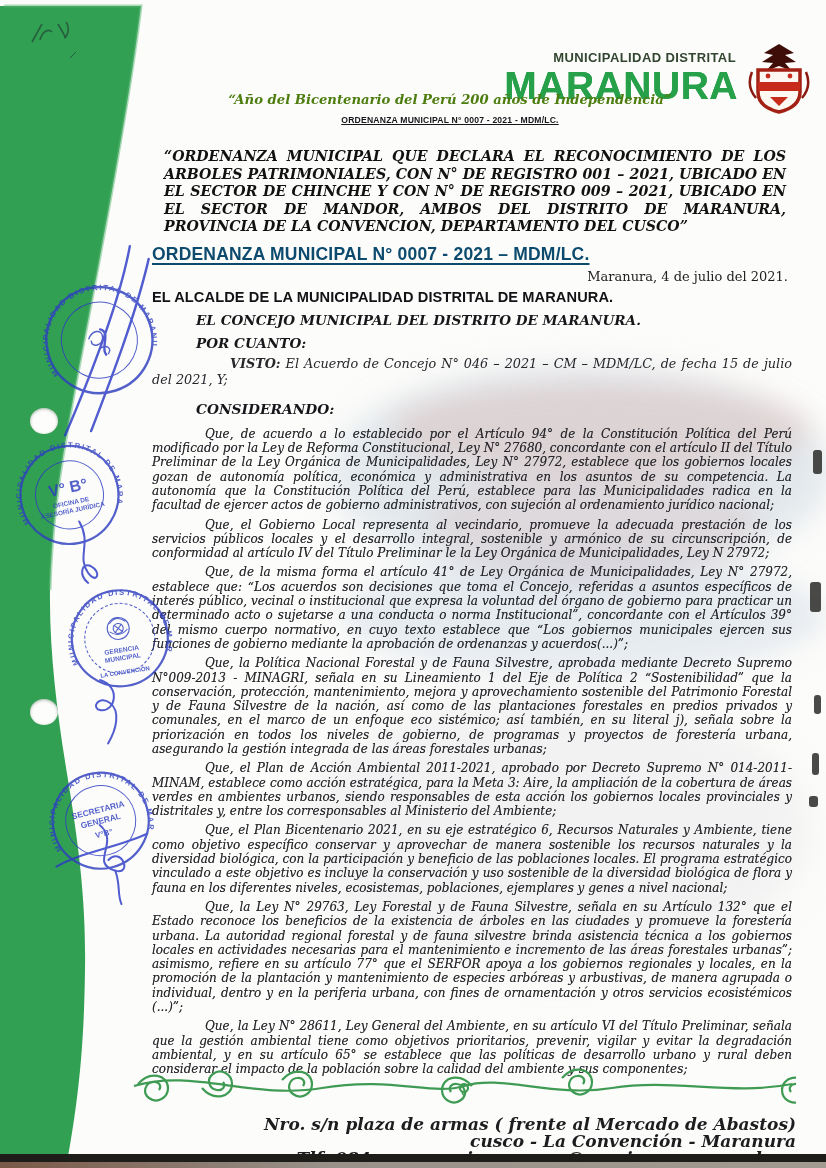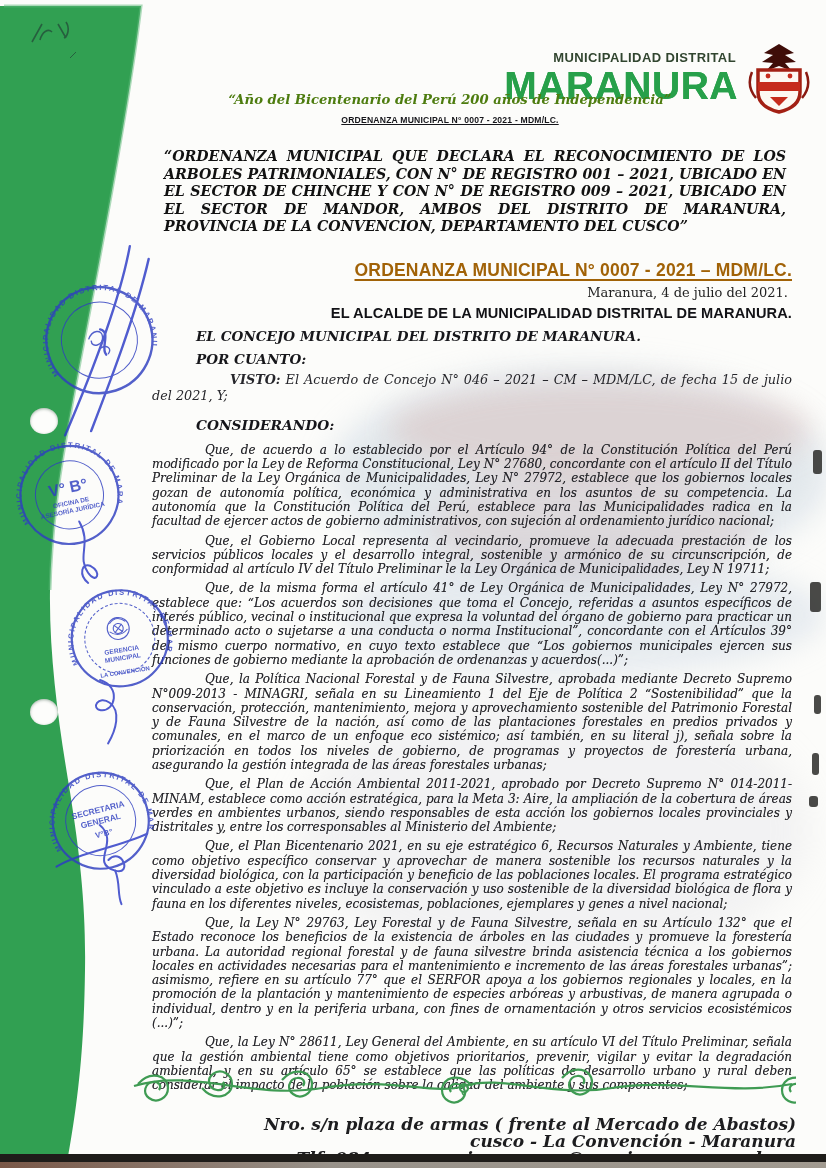--- a/index.html
+++ b/index.html
@@ -25,26 +25,26 @@
   
   .quote{left:150px;top:92px;width:600px;text-align:center;font-style:italic;font-weight:bold;
          font-size:13.2px;color:#4d7c0f;}
   .subline{left:150px;top:115px;width:600px;text-align:center;
            font-family:"Liberation Sans",sans-serif;font-weight:bold;font-size:8.6px;
            letter-spacing:.2px;color:#15151a;text-decoration:underline;}
   
   #main-col{left:152px;top:140px;width:640px;}
   #title-block{margin:8px 0 0 12px;width:622px;text-align:justify;font-weight:bold;font-style:italic;
                font-size:14.2px;line-height:17.6px;color:#111;}
-  #heading{margin-top:24px;text-align:right;font-family:"Liberation Sans",sans-serif;font-weight:bold;
-           font-size:17.5px;letter-spacing:.2px;color:#a16207;text-decoration:underline;
+  #heading{margin-top:8px;text-align:left;font-family:"Liberation Sans",sans-serif;font-weight:bold;
+           font-size:17.5px;letter-spacing:.2px;color:#0c4a6e;text-decoration:underline;
            text-decoration-thickness:2px;text-underline-offset:3px;}
   #date-line{margin-top:4px;text-align:right;font-size:13px;color:#222;padding-right:4px;}
   #alcalde{margin-top:5px;font-family:"Liberation Sans",sans-serif;font-weight:bold;font-size:14.6px;
-           color:#121216;letter-spacing:.1px;text-align:right;}
+           color:#121216;letter-spacing:.1px;}
   .mid{margin:7px 0 0 44px;font-weight:bold;font-style:italic;font-size:13.6px;color:#17171b;}
   #visto{margin-top:5px;text-align:justify;font-style:italic;font-size:12.8px;line-height:16px;text-indent:78px;}
   #visto b{font-style:italic;}
   #considerando{margin:9px 0 10px 44px;font-weight:bold;font-style:italic;font-size:13.8px;color:#15151a;}
   .cons{margin:5px 0 0 0;text-align:justify;font-style:italic;font-size:12px;line-height:14.3px;
         text-indent:53px;color:#26262b;text-shadow:0 0 .4px rgba(40,40,45,.55);}
   
   .stamp{position:absolute;overflow:visible;opacity:.82;}
   .stamp text{fill:#2e3ec0;}
   .rtxt{font-family:"Liberation Sans",sans-serif;font-size:7.6px;letter-spacing:1.6px;font-weight:bold;}
@@ -107,21 +107,21 @@
   <div id="main-col" class="abs">
     <p id="title-block">“ORDENANZA MUNICIPAL QUE DECLARA EL RECONOCIMIENTO DE LOS ARBOLES PATRIMONIALES, CON N° DE REGISTRO 001 – 2021, UBICADO EN EL SECTOR DE CHINCHE Y CON N° DE REGISTRO 009 – 2021, UBICADO EN EL SECTOR DE MANDOR, AMBOS DEL DISTRITO DE MARANURA, PROVINCIA DE LA CONVENCION, DEPARTAMENTO DEL CUSCO”</p>
     <div id="heading">ORDENANZA MUNICIPAL N° 0007 - 2021 – MDM/LC.</div>
     <div id="date-line">Maranura, 4 de julio del 2021.</div>
     <div id="alcalde">EL ALCALDE DE LA MUNICIPALIDAD DISTRITAL DE MARANURA.</div>
     <div class="mid">EL CONCEJO MUNICIPAL DEL DISTRITO DE MARANURA.</div>
     <div class="mid">POR CUANTO:</div>
     <p id="visto"><b>VISTO:</b><span> El Acuerdo de Concejo N° 046 – 2021 – CM – MDM/LC, de fecha 15 de julio del 2021, Y;</span></p>
     <div id="considerando">CONSIDERANDO:</div>
     <p class="cons">Que, de acuerdo a lo establecido por el Artículo 94° de la Constitución Política del Perú modificado por la Ley de Reforma Constitucional, Ley N° 27680, concordante con el artículo II del Título Preliminar de la Ley Orgánica de Municipalidades, Ley N° 27972, establece que los gobiernos locales gozan de autonomía política, económica y administrativa en los asuntos de su competencia. La autonomía que la Constitución Política del Perú, establece para las Municipalidades radica en la facultad de ejercer actos de gobierno administrativos, con sujeción al ordenamiento jurídico nacional;</p>
-    <p class="cons">Que, el Gobierno Local representa al vecindario, promueve la adecuada prestación de los servicios públicos locales y el desarrollo integral, sostenible y armónico de su circunscripción, de conformidad al artículo IV del Título Preliminar le la Ley Orgánica de Municipalidades, Ley N 19711;</p>
+    <p class="cons">Que, el Gobierno Local representa al vecindario, promueve la adecuada prestación de los servicios públicos locales y el desarrollo integral, sostenible y armónico de su circunscripción, de conformidad al artículo IV del Título Preliminar le la Ley Orgánica de Municipalidades, Ley N 27972;</p>
     <p class="cons">Que, de la misma forma el artículo 41° de Ley Orgánica de Municipalidades, Ley N° 27972, establece que: “Los acuerdos son decisiones que toma el Concejo, referidas a asuntos específicos de interés público, vecinal o institucional que expresa la voluntad del órgano de gobierno para practicar un determinado acto o sujetarse a una conducta o norma Institucional”, concordante con el Artículos 39° del mismo cuerpo normativo, en cuyo texto establece que “Los gobiernos municipales ejercen sus funciones de gobierno mediante la aprobación de ordenanzas y acuerdos(...)”;</p>
     <p class="cons">Que, la Política Nacional Forestal y de Fauna Silvestre, aprobada mediante Decreto Supremo N°009-2013 - MINAGRI, señala en su Lineamiento 1 del Eje de Política 2 “Sostenibilidad” que la conservación, protección, mantenimiento, mejora y aprovechamiento sostenible del Patrimonio Forestal y de Fauna Silvestre de la nación, así como de las plantaciones forestales en predios privados y comunales, en el marco de un enfoque eco sistémico; así también, en su literal j), señala sobre la priorización en todos los niveles de gobierno, de programas y proyectos de forestería urbana, asegurando la gestión integrada de las áreas forestales urbanas;</p>
     <p class="cons">Que, el Plan de Acción Ambiental 2011-2021, aprobado por Decreto Supremo N° 014-2011-MINAM, establece como acción estratégica, para la Meta 3: Aire, la ampliación de la cobertura de áreas verdes en ambientes urbanos, siendo responsables de esta acción los gobiernos locales provinciales y distritales y, entre los corresponsables al Ministerio del Ambiente;</p>
     <p class="cons">Que, el Plan Bicentenario 2021, en su eje estratégico 6, Recursos Naturales y Ambiente, tiene como objetivo específico conservar y aprovechar de manera sostenible los recursos naturales y la diversidad biológica, con la participación y beneficio de las poblaciones locales. El programa estratégico vinculado a este objetivo es incluye la conservación y uso sostenible de la diversidad biológica de flora y fauna en los diferentes niveles, ecosistemas, poblaciones, ejemplares y genes a nivel nacional;</p>
     <p class="cons">Que, la Ley N° 29763, Ley Forestal y de Fauna Silvestre, señala en su Artículo 132° que el Estado reconoce los beneficios de la existencia de árboles en las ciudades y promueve la forestería urbana. La autoridad regional forestal y de fauna silvestre brinda asistencia técnica a los gobiernos locales en actividades necesarias para el mantenimiento e incremento de las áreas forestales urbanas”; asimismo, refiere en su artículo 77° que el SERFOR apoya a los gobiernos regionales y locales, en la promoción de la plantación y mantenimiento de especies arbóreas y arbustivas, de manera agrupada o individual, dentro y en la periferia urbana, con fines de ornamentación y otros servicios ecosistémicos (...)”;</p>
     <p class="cons">Que, la Ley N° 28611, Ley General del Ambiente, en su artículo VI del Título Preliminar, señala que la gestión ambiental tiene como objetivos prioritarios, prevenir, vigilar y evitar la degradación ambiental, y en su artículo 65° se establece que las políticas de desarrollo urbano y rural deben considerar el impacto de la población sobre la calidad del ambiente y sus componentes;</p>
   </div>
 
   <svg class="stamp" style="left:20px;top:252px;transform:rotate(-18deg);" width="160" height="180" viewBox="0 0 160 180">
     <defs>

